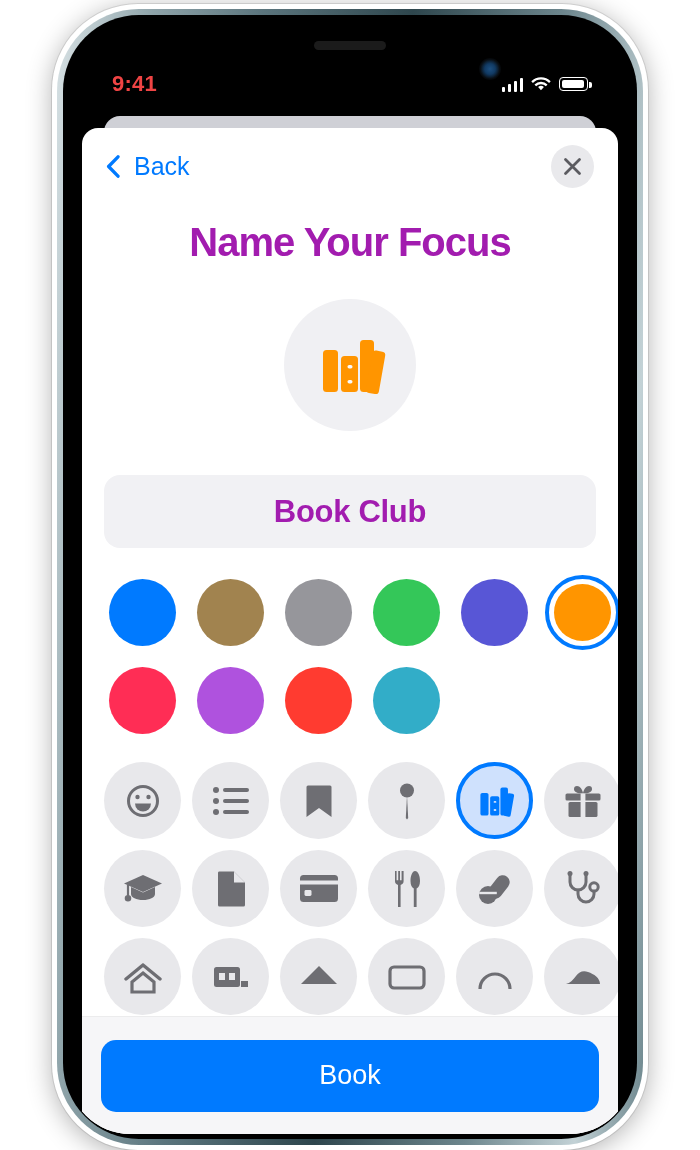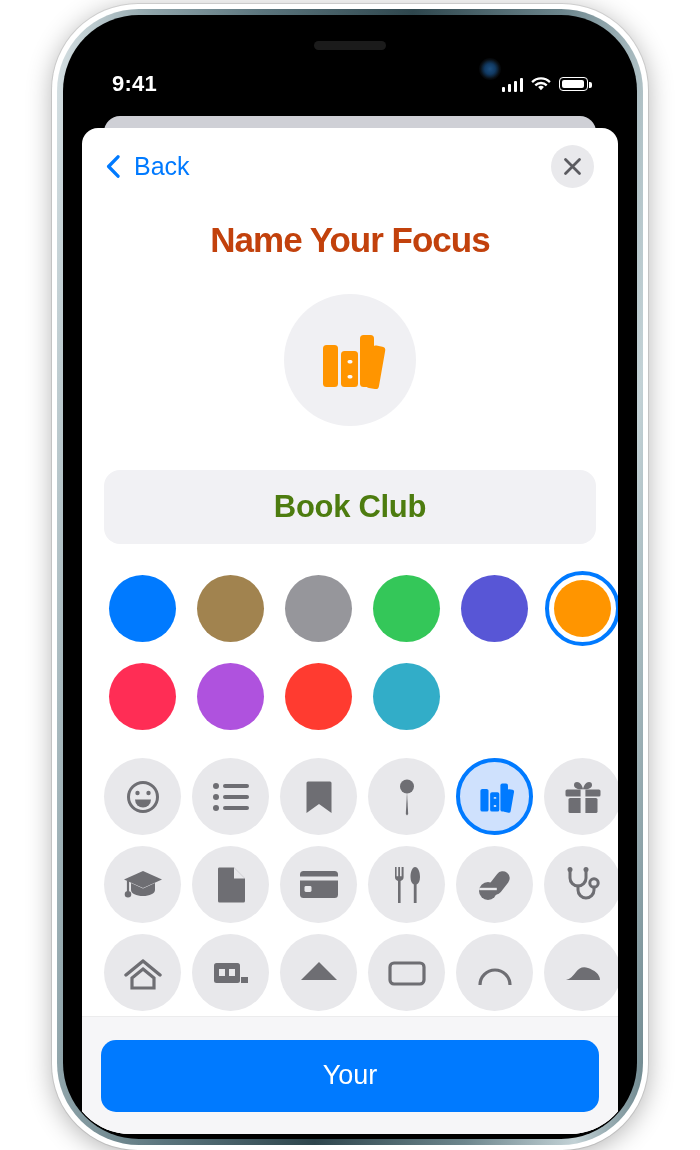--- a/index.html
+++ b/index.html
@@ -63,21 +63,21 @@
   }
   .front-camera {
     position: absolute; left: 411px; top: 38px;
     width: 22px; height: 22px; border-radius: 50%;
     background: radial-gradient(circle at 50% 50%, #1d4f80 0%, #113a63 34%, #0a0f14 62%, #000 100%);
     box-shadow: inset 0 0 2px #000; z-index: 7;
   }
   .status-bar {
     position: absolute; left: 0; top: 42px; width: 100%; height: 44px;
     display: flex; align-items: center; justify-content: space-between;
-    padding: 0 44px; color: #ffffff; z-index: 5;
+    padding: 0 44px; color: #ef4444; z-index: 5;
   }
   .status-time { font-size: 22px; font-weight: bold; letter-spacing: .2px; }
   .status-right { display: flex; align-items: center; gap: 8px; }
   .bars { display: flex; align-items: flex-end; gap: 2.5px; height: 15px; }
   .bars i { display:block; width: 3.5px; background: #fff; border-radius: 1px; }
   .bars i:nth-child(1){ height: 5px; }
   .bars i:nth-child(2){ height: 8px; }
   .bars i:nth-child(3){ height: 11px; }
   .bars i:nth-child(4){ height: 14px; }
   .battery {
@@ -112,38 +112,38 @@
   }
   .chev { width: 14px; height: 23px; display:block; }
   .close-btn {
     margin-left: auto; width: 43px; height: 43px; border-radius: 50%;
     background: #e9e9ec; display: flex; align-items: center; justify-content: center;
     cursor: pointer;
   }
 
   
   .title {
-    text-align: center; font-size: 35px; font-weight: bold;
-    color: #c2410c; letter-spacing: -1px; margin-top: 16px;
+    text-align: center; font-size: 40px; font-weight: bold;
+    color: #a21caf; letter-spacing: -1px; margin-top: 16px;
   }
 
   
   .preview-wrap { display: flex; justify-content: center; margin-top: 34px; }
   .preview {
     width: 132px; height: 132px; border-radius: 50%;
     background: #f0f0f3; display: flex; align-items: center; justify-content: center;
   }
 
   
   .name-field {
     margin: 44px 22px 0 22px; height: 76px; border-radius: 16px;
     background: #f1f1f4; display: flex; align-items: center; justify-content: center;
     cursor: text;
   }
-  .name-value { font-size: 31px; font-weight: bold; color: #4d7c0f; letter-spacing: -.3px; }
+  .name-value { font-size: 31px; font-weight: bold; color: #a21caf; letter-spacing: -.3px; }
 
   
   .colors { padding: 26px 22px 0 22px; }
   .color-row { display: flex; gap: 11px; margin-bottom: 11px; }
   .color-cell {
     width: 77px; height: 77px; display: flex; align-items: center; justify-content: center;
     cursor: pointer; position: relative; flex: 0 0 77px;
   }
   .dot { width: 67px; height: 67px; border-radius: 50%; }
   .color-cell.selected .dot { width: 57px; height: 57px; }
@@ -425,19 +425,19 @@
                 <svg width="38" height="26" viewBox="0 0 38 26">
                   <path d="M2 20c4-1 7-4 10-8s7-6 12-4c6 2 12 6 12 12H2z" fill="#6E6E73"></path>
                 </svg>
               </div>
             </div>
 
           </div>
         </div>
 
         <div class="bottom-bar">
-          <button class="next-btn">Your</button>
+          <button class="next-btn">Book</button>
         </div>
 
       </div>
     </div>
   </div>
 </div>
 
 </body></html>

